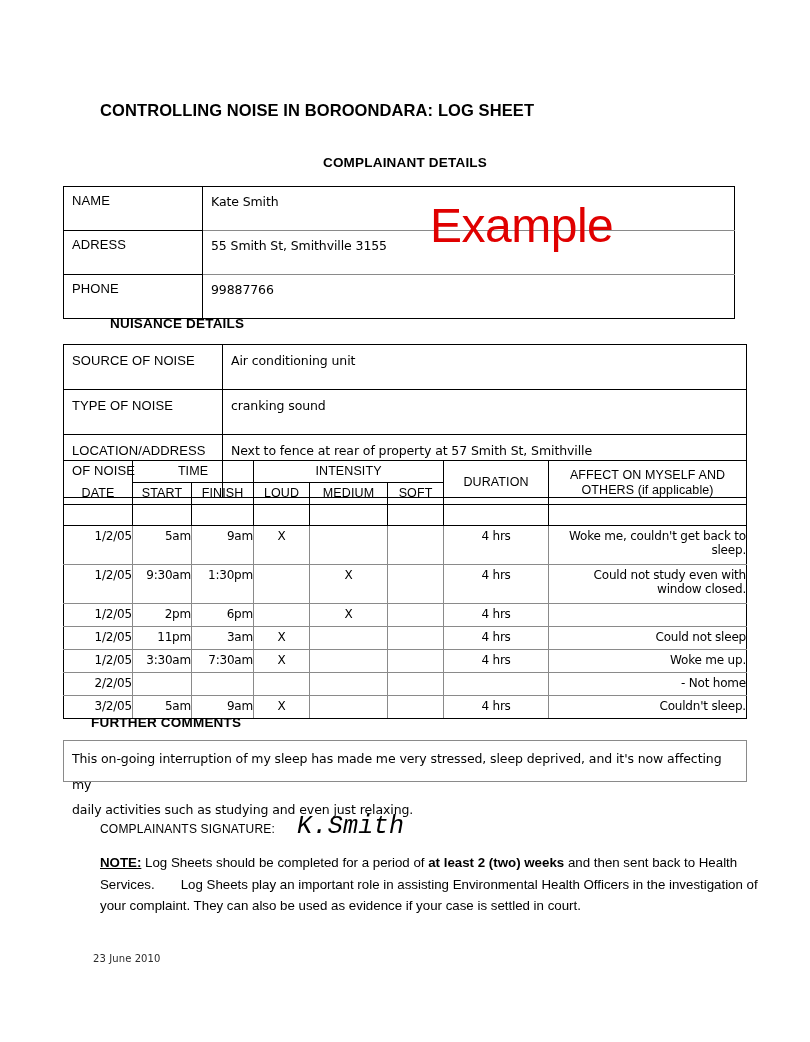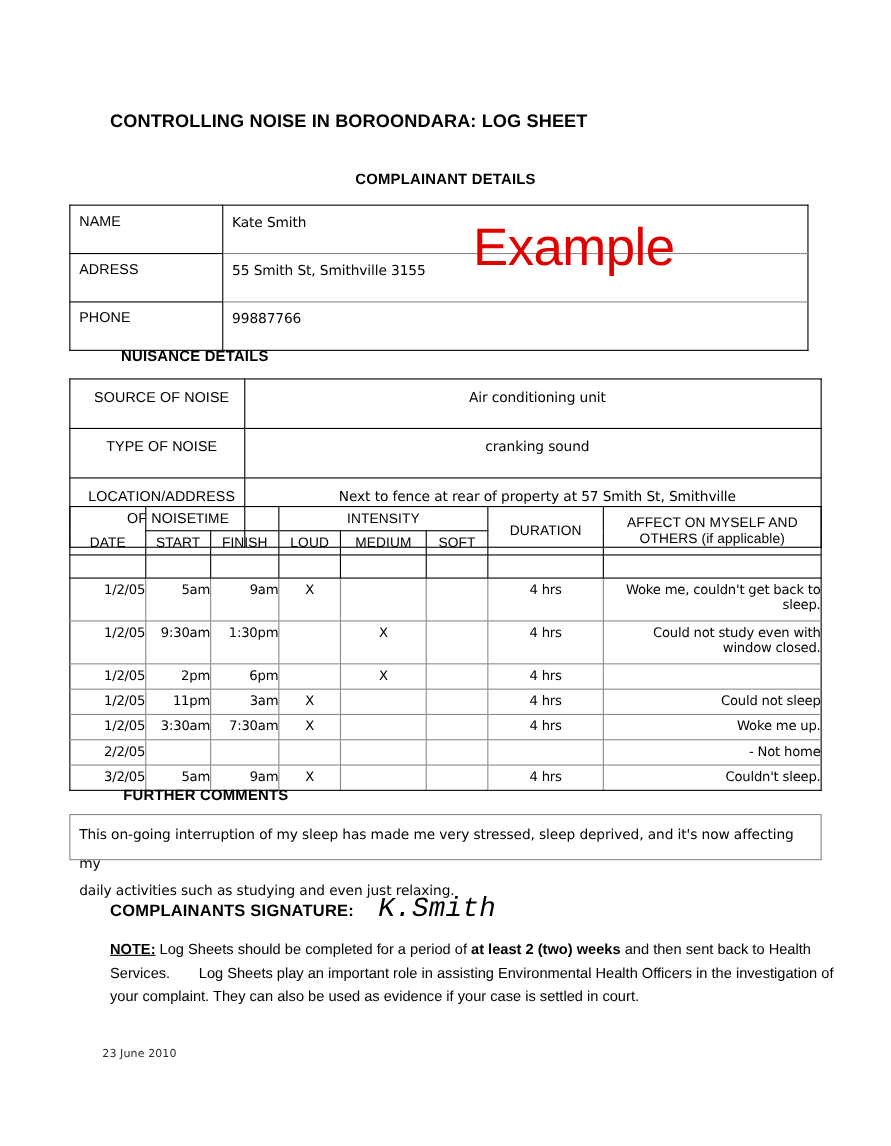--- a/index.html
+++ b/index.html
@@ -47,21 +47,21 @@
   }
 
   .section-heading {
     position: absolute;
     font-size: 13.5px;
     font-weight: bold;
     letter-spacing: 0.2px;
     white-space: nowrap;
   }
   .sh-nuisance { left: 110px; top: 316px; }
-  .sh-comments { left: 112px; top: 715px; }
+  .sh-comments { left: 91px; top: 715px; }
 
   
   table {
     border-collapse: collapse;
     position: absolute;
     table-layout: fixed;
   }
   td, th {
     border: 1px solid #8a8a8a;
     padding: 0;
@@ -114,21 +114,21 @@
     pointer-events: none;
     z-index: 5;
   }
 
   
   #nuisance-table {
     left: 63px;
     top: 344px;
     width: 684px;
   }
-  #nuisance-table td { border-color: #000; border-width: 1.5px; text-align: center; }
+  #nuisance-table td { border-color: #000; border-width: 1.5px; }
   #nuisance-table .lbl {
     line-height: 1.55;
     padding: 6px 0 6px 8px;
     white-space: normal;
   }
   #nuisance-table .val { padding-top: 8px; }
   .r-src td { height: 30px; }
   .r-typ td { height: 30px; }
   .r-loc td { height: 48px; }
 
@@ -188,22 +188,22 @@
   
   .sig-row {
     position: absolute;
     left: 100px;
     top: 812px;
     display: flex;
     align-items: baseline;
     gap: 22px;
   }
   .sig-label {
-    font-size: 15px;
-    font-weight: bold;
+    font-size: 12px;
+    font-weight: normal;
     letter-spacing: 0.2px;
     white-space: nowrap;
   }
   .sig-value {
     font-family: Liberation Mono, monospace;
     font-style: italic;
     font-size: 25px;
     letter-spacing: 0.3px;
     white-space: nowrap;
   }

